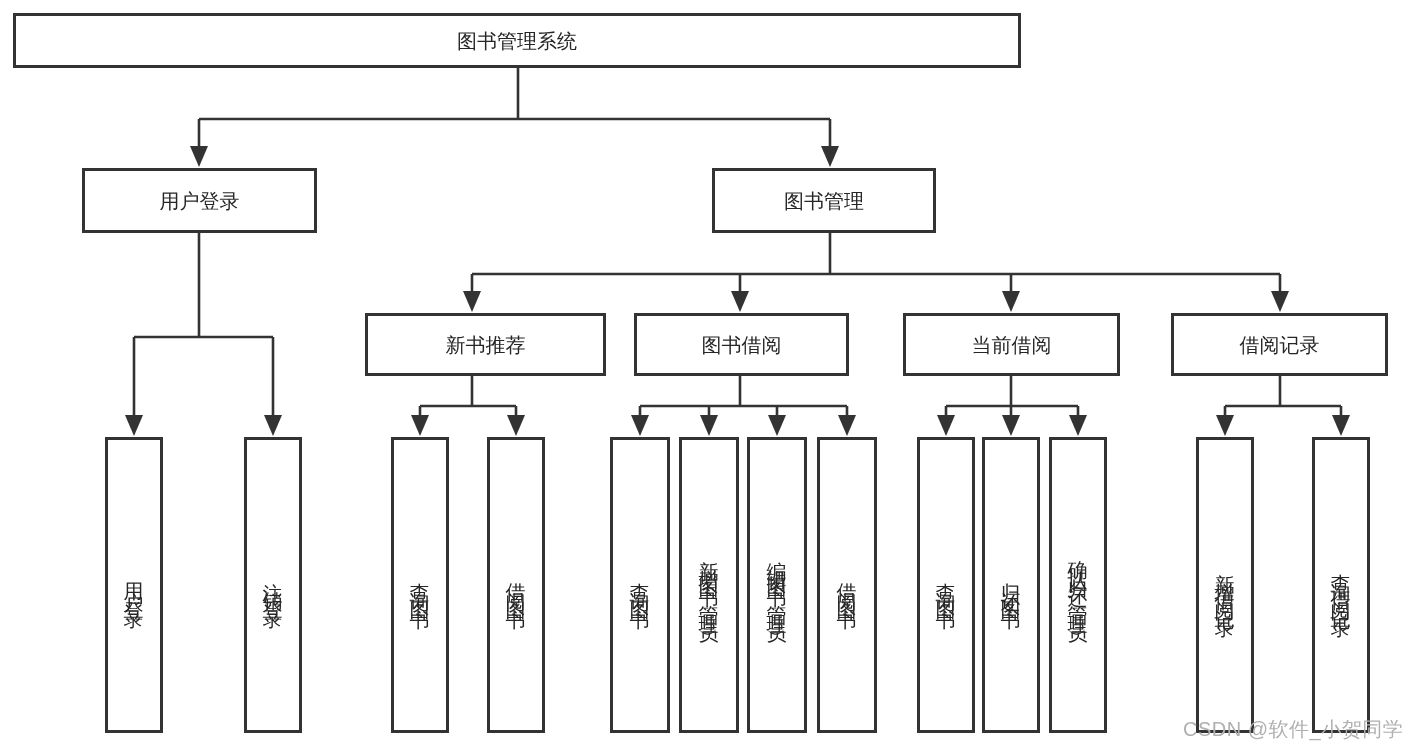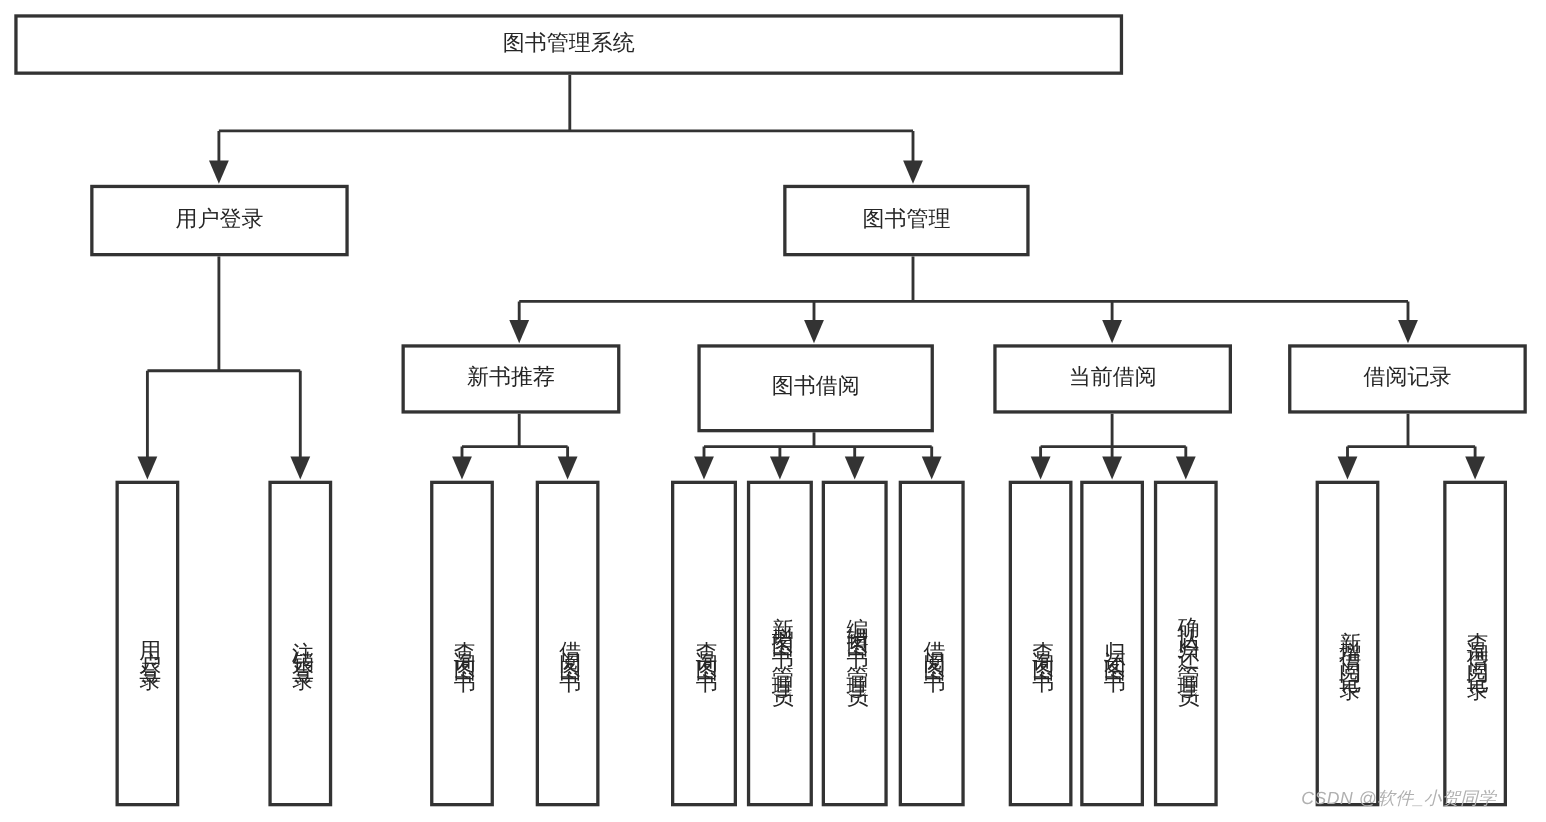--- a/index.html
+++ b/index.html
@@ -6,31 +6,30 @@
   .canvas {
     position:relative; width:1405px; height:747px; background:var(--background,#ffffff);
     font-family:"Liberation Sans", sans-serif; color:var(--text,#262626);
     overflow:hidden;
   }
   .connectors { position:absolute; left:0; top:0; width:1405px; height:747px; }
   .node {
     position:absolute; box-sizing:border-box; background:#ffffff;
     border:3px solid var(--line,#333333);
     display:flex; align-items:center; justify-content:center;
-    font-size:20px; line-height:1.2; text-align:center;font-family:Liberation Mono, monospace;
+    font-size:20px; line-height:1.2; text-align:center;
   }
   .v-node {
     writing-mode:vertical-rl; text-orientation:mixed;
     letter-spacing:9px; padding:4px 0;
   }
   .watermark {
     position:absolute; left:1183px; top:716px; z-index:5;
-    font-size:16px; letter-spacing:0.5px; white-space:nowrap;
+    font-size:20px; letter-spacing:0.5px; white-space:nowrap;
     color:var(--watermark,#b0b0b0);
-    font-style:italic;
   }
 </style>
 </head>
 <body>
 
 <div class="canvas">
 
   <svg class="connectors" viewBox="0 0 1405 747" fill="none" stroke="#333333" stroke-width="2.6">
     <g>
       <path d="M518 68 V119 M199 119 H830 M199 119 V149 M830 119 V149"></path>
@@ -72,22 +71,22 @@
       <polygon points="1216,415 1234,415 1225,436" fill="#333333" stroke="none"></polygon>
       <polygon points="1332,415 1350,415 1341,436" fill="#333333" stroke="none"></polygon>
     </g>
   </svg>
 
   <div class="node" style="left:13px;top:13px;width:1008px;height:55px">图书管理系统</div>
 
   <div class="node" style="left:82px;top:168px;width:235px;height:65px">用户登录</div>
   <div class="node" style="left:712px;top:168px;width:224px;height:65px">图书管理</div>
 
-  <div class="node" style="left:365px;top:313px;width:199px;height:63px">新书推荐</div>
-  <div class="node" style="left:634px;top:313px;width:215px;height:80px">图书借阅</div>
+  <div class="node" style="left:365px;top:313px;width:241px;height:63px">新书推荐</div>
+  <div class="node" style="left:634px;top:313px;width:215px;height:63px">图书借阅</div>
   <div class="node" style="left:1171px;top:313px;width:217px;height:63px">借阅记录</div>
   <div class="node" style="left:903px;top:313px;width:217px;height:63px">当前借阅</div>
 
   <div class="node v-node" style="left:105px;top:437px;width:58px;height:296px">用户登录</div>
   <div class="node v-node" style="left:244px;top:437px;width:58px;height:296px">注销登录</div>
 
   <div class="node v-node" style="left:391px;top:437px;width:58px;height:296px">查询图书</div>
   <div class="node v-node" style="left:487px;top:437px;width:58px;height:296px">借阅图书</div>
 
   <div class="node v-node" style="left:610px;top:437px;width:60px;height:296px">查询图书</div>

